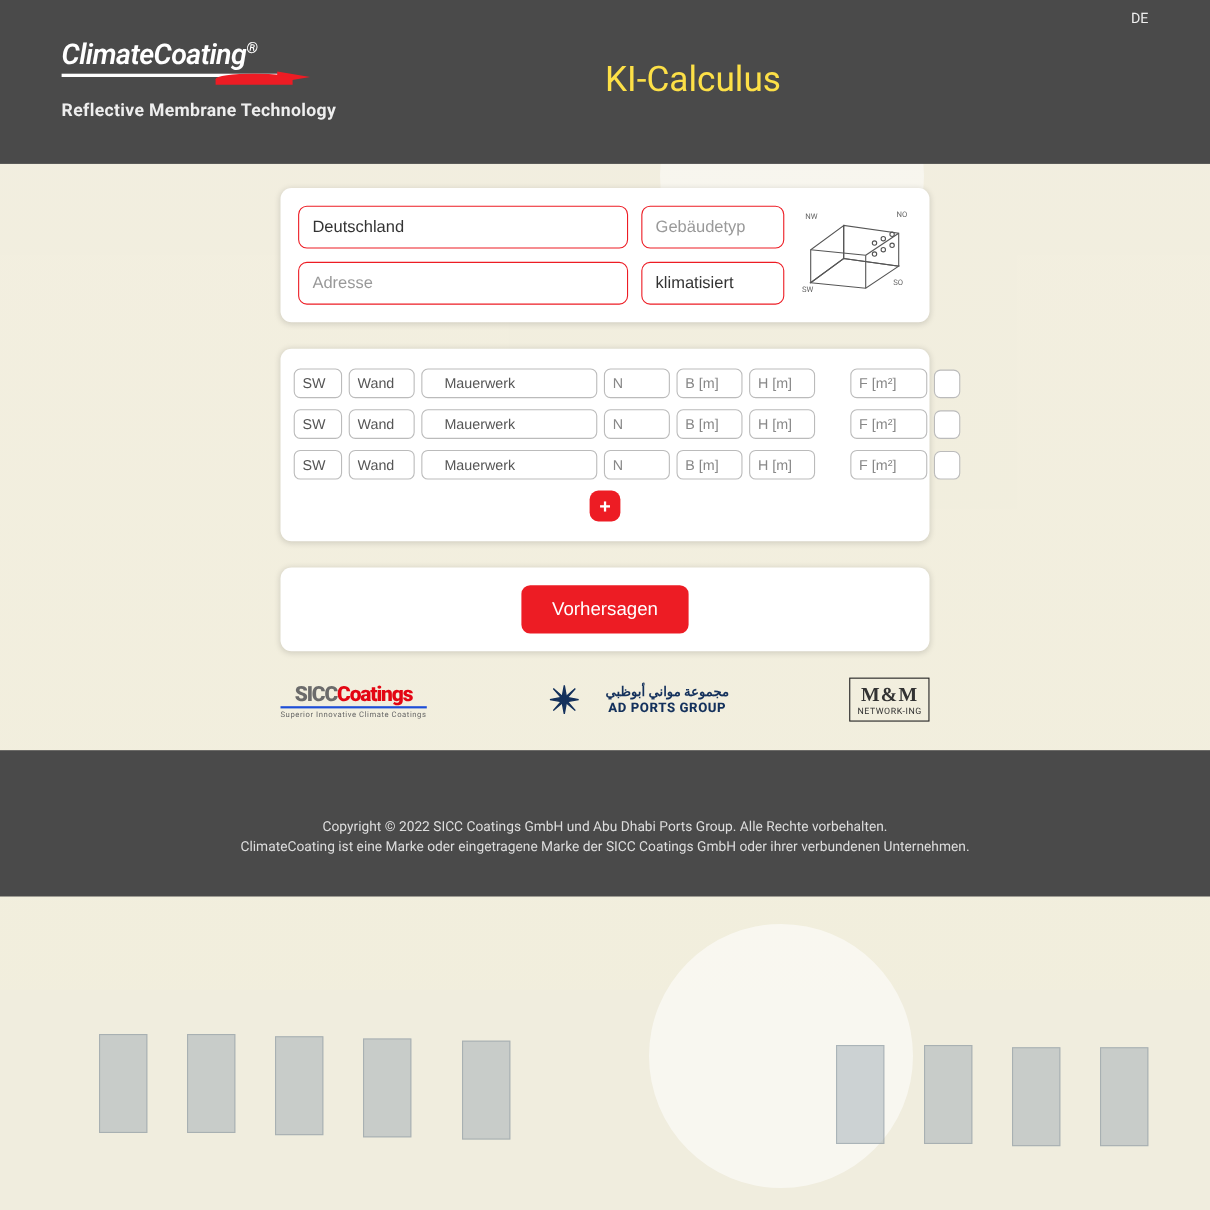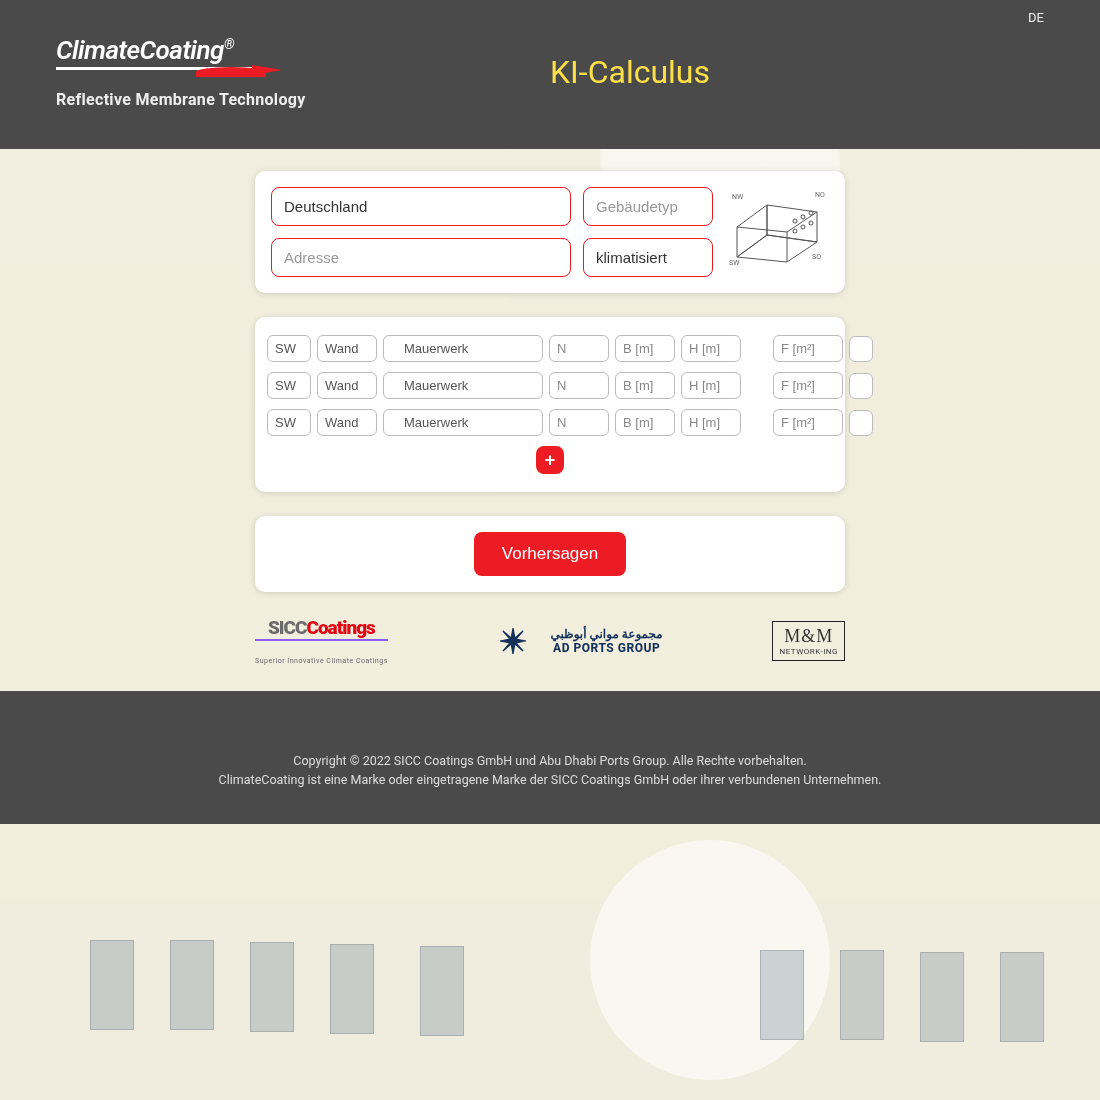--- a/index.html
+++ b/index.html
@@ -120,27 +120,27 @@
     font-size:17px;
     cursor:pointer;
   }
   
   
   .partners { display:flex; justify-content:space-between; align-items:center; margin-top:10px;}
   .partner {font-size:11px; color:#333; text-align:center;}
   .sicc { font-weight:900; font-size:19px; letter-spacing:-1px;}
   .sicc .s { color:#6b6b6b;}
   .sicc .cc { color:#e30613;}
-  .sicc-sub{font-size:7px;color:#666;border-top:2px solid #8b5cf6;padding-top:16px;letter-spacing:0.5px;}
+  .sicc-sub{font-size:7px;color:#666;border-top:2px solid #1d4ed8;padding-top:2px;letter-spacing:0.5px;}
   .adports-ar{font-size:12px; font-weight:600; color:#14315c;}
   .adports-en{font-size:12px;font-weight:800;color:#14315c;letter-spacing:0.5px;}
   .adports{display:flex;align-items:center;gap:23px;}
   .compass{width:30px;height:30px;}
   .mm{border:1px solid #222;padding:4px 6px;}
-  .mm-top{font-family:Georgia,serif;font-size:18px;font-weight:400;letter-spacing:1px;}
+  .mm-top{font-family:Georgia,serif;font-size:18px;font-weight:700;letter-spacing:1px;}
   .mm-bot{font-size:8px;letter-spacing:0.5px;}
   
   
   .footer {
     position:relative;
     background:#4a4a4a;
     color:#ddd;
     text-align:center;
     font-size:12.5px;
     padding: 60px 40px 34px;

